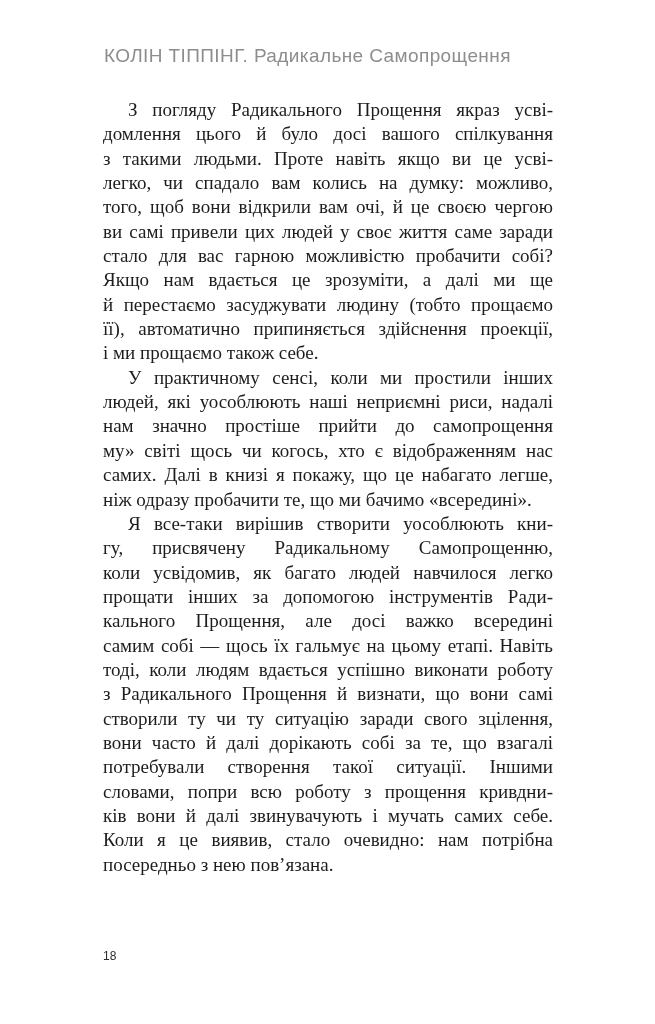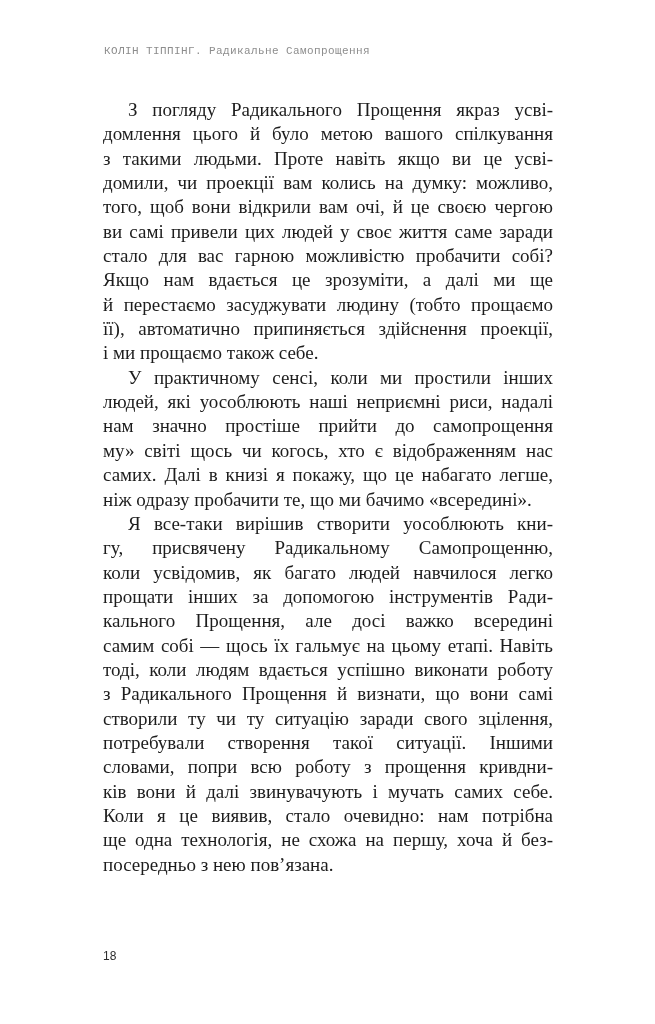--- a/index.html
+++ b/index.html
@@ -11,22 +11,22 @@
     position: relative;
     width: 655px;
     height: 1024px;
     background: #ffffff;
     overflow: hidden;
   }
   .running-header {
     position: absolute;
     left: 104px;
     top: 45px;
-    font-family: Liberation Mono, monospace;
-    font-size: 11px;
+    font-family: Liberation Sans, sans-serif;
+    font-size: 19px;
     letter-spacing: 0.4px;
     color: #8d8d8d;
     white-space: nowrap;
   }
   .text-column {
     position: absolute;
     left: 103px;
     top: 98px;
     width: 450px;
     font-family: "Liberation Serif", "DejaVu Serif", serif;
@@ -55,23 +55,23 @@
   }
 </style>
 </head>
 <body>
 
 <div class="page">
   <div class="running-header">КОЛІН ТІППІНГ. Радикальне Самопрощення</div>
 
   <div class="text-column">
       <div class="text-line indent">З погляду Радикального Прощення якраз усві-</div>
-      <div class="text-line">домлення цього й було метою вашого спілкування</div>
+      <div class="text-line">домлення цього й було досі вашого спілкування</div>
       <div class="text-line">з такими людьми. Проте навіть якщо ви це усві-</div>
-      <div class="text-line">домили, чи проекції вам колись на думку: можливо,</div>
+      <div class="text-line">легко, чи спадало вам колись на думку: можливо,</div>
       <div class="text-line">того, щоб вони відкрили вам очі, й це своєю чергою</div>
       <div class="text-line">ви самі привели цих людей у своє життя саме заради</div>
       <div class="text-line">стало для вас гарною можливістю пробачити собі?</div>
       <div class="text-line">Якщо нам вдається це зрозуміти, а далі ми ще</div>
       <div class="text-line">й перестаємо засуджувати людину (тобто прощаємо</div>
       <div class="text-line">її), автоматично припиняється здійснення проекції,</div>
       <div class="text-line end">і ми прощаємо також себе.</div>
       <div class="text-line indent">У практичному сенсі, коли ми простили інших</div>
       <div class="text-line">людей, які уособлюють наші неприємні риси, надалі</div>
       <div class="text-line">нам значно простіше прийти до самопрощення</div>
@@ -80,22 +80,22 @@
       <div class="text-line end">ніж одразу пробачити те, що ми бачимо «всередині».</div>
       <div class="text-line indent">Я все-таки вирішив створити уособлюють кни-</div>
       <div class="text-line">гу, присвячену Радикальному Самопрощенню,</div>
       <div class="text-line">коли усвідомив, як багато людей навчилося легко</div>
       <div class="text-line">прощати інших за допомогою інструментів Ради-</div>
       <div class="text-line">кального Прощення, але досі важко всередині</div>
       <div class="text-line">самим собі — щось їх гальмує на цьому етапі. Навіть</div>
       <div class="text-line">тоді, коли людям вдається успішно виконати роботу</div>
       <div class="text-line">з Радикального Прощення й визнати, що вони самі</div>
       <div class="text-line">створили ту чи ту ситуацію заради свого зцілення,</div>
+      <div class="text-line">вони часто й далі дорікають собі за те, що взагалі</div>
       <div class="text-line">потребували створення такої ситуації. Іншими</div>
       <div class="text-line">словами, попри всю роботу з прощення кривдни-</div>
       <div class="text-line">ків вони й далі звинувачують і мучать самих себе.</div>
       <div class="text-line">Коли я це виявив, стало очевидно: нам потрібна</div>
-      <div class="text-line">ще одна технологія, не схожа на першу, хоча й без-</div>
       <div class="text-line end">посередньо з нею пов’язана.</div>
     </div>
 
   <div class="page-number">18</div>
 </div>
 
 </body></html>

